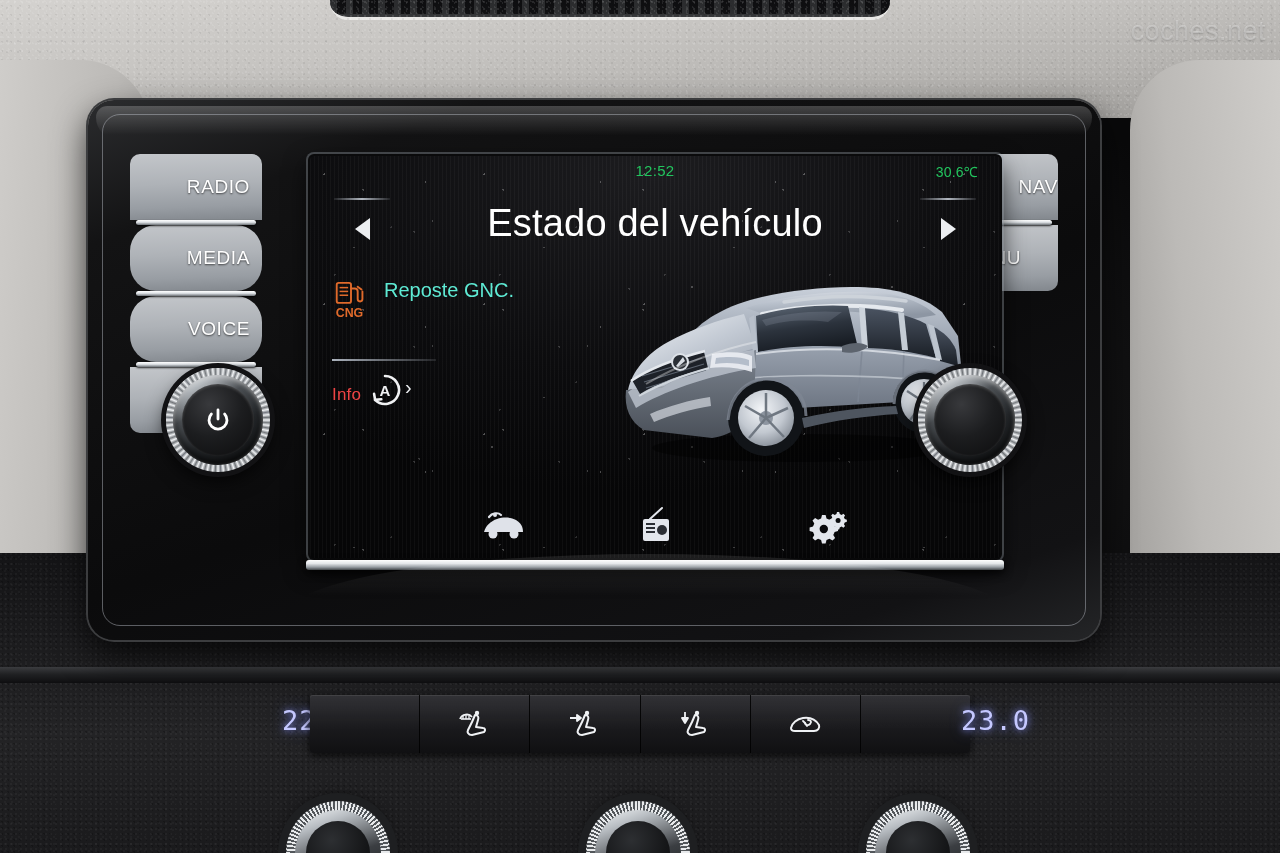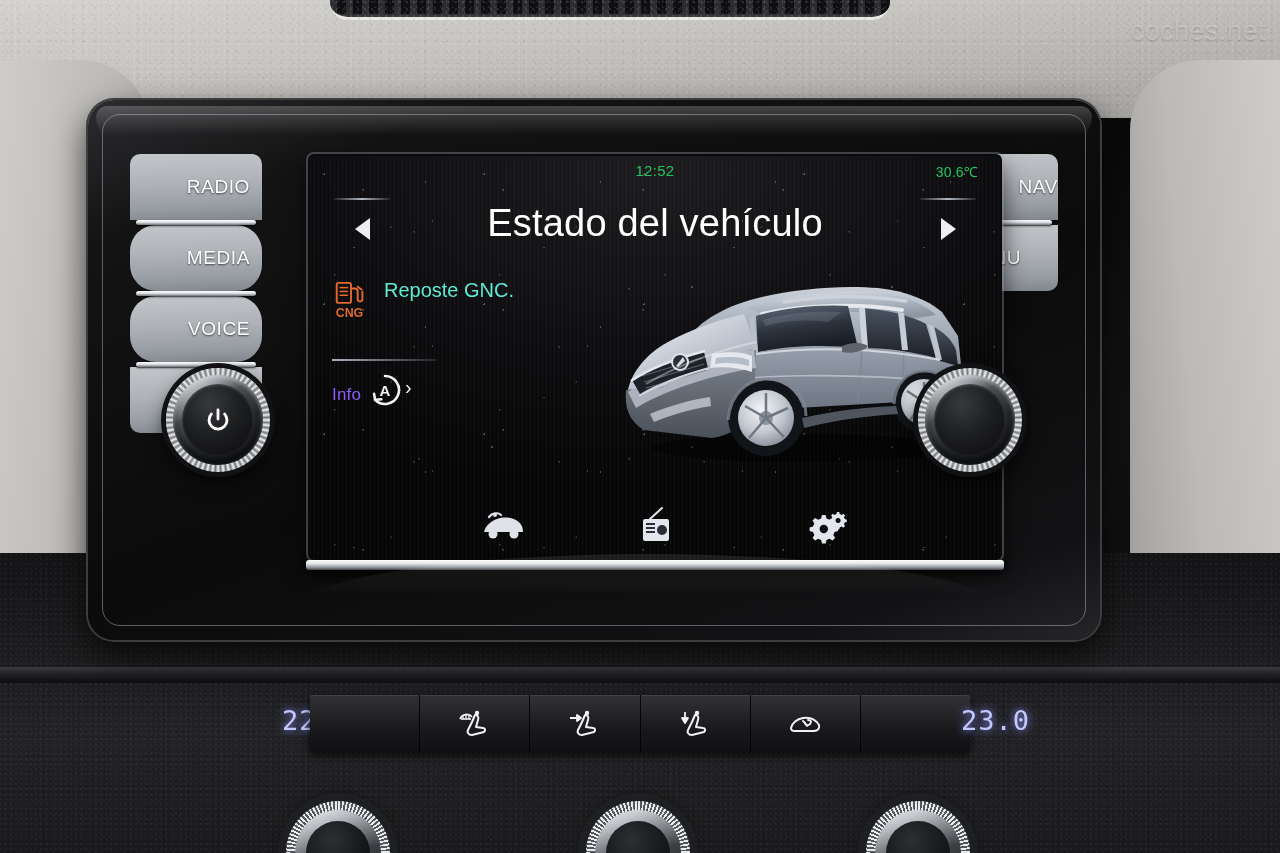--- a/index.html
+++ b/index.html
@@ -225,21 +225,21 @@
     width: 104px;
   }
   .info-row::before {
     content: "";
     position: absolute; left: 4px; top: -12px; width: 104px; height: 2px;
     background: linear-gradient(90deg, rgba(200,208,220,.85), rgba(200,208,220,.12));
   }
   .info-inner { position: relative; height: 40px; }
   .info-text {
     position: absolute; left: 4px; top: 14px;
-    color: #8b5cf6; font-size: 17px; letter-spacing: .2px;
+    color: #ef4444; font-size: 17px; letter-spacing: .2px;
   }
   .info-icon { position: absolute; left: 40px; top: 2px; width: 34px; height: 34px; }
   .info-chev {
     position: absolute; left: 77px; top: 5px;
     color: #eceef1; font-size: 20px; font-weight: 300;
   }
 
   
   .screen-bottom-bar {
     position: absolute; left: 0; right: 0; bottom: 14px; height: 38px;

